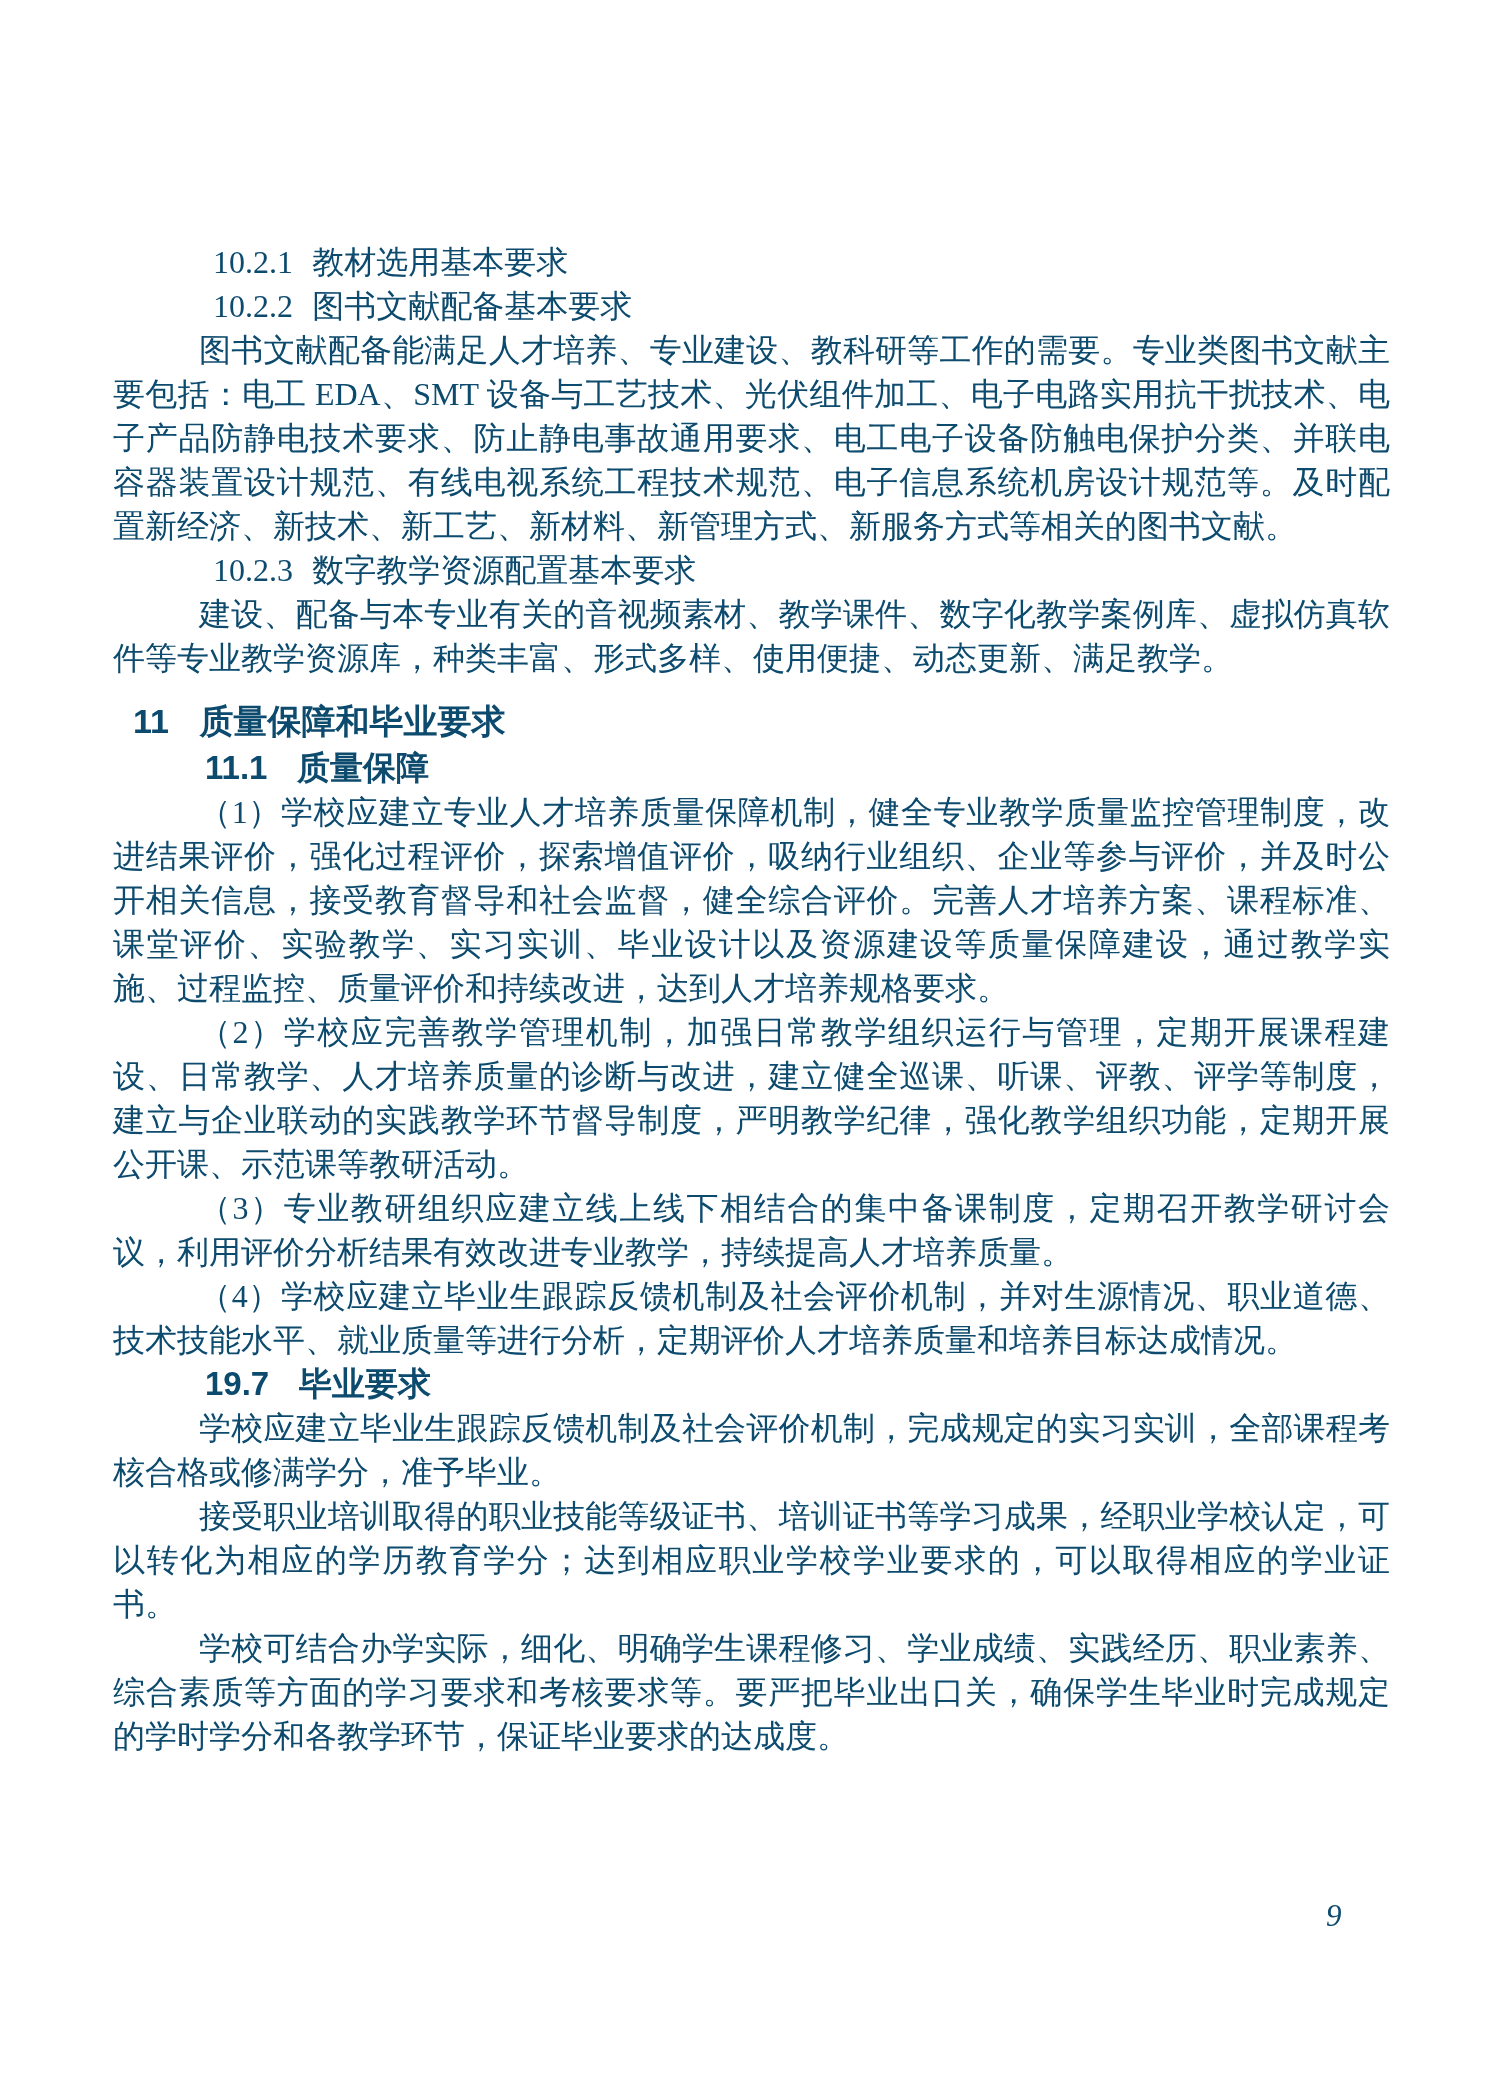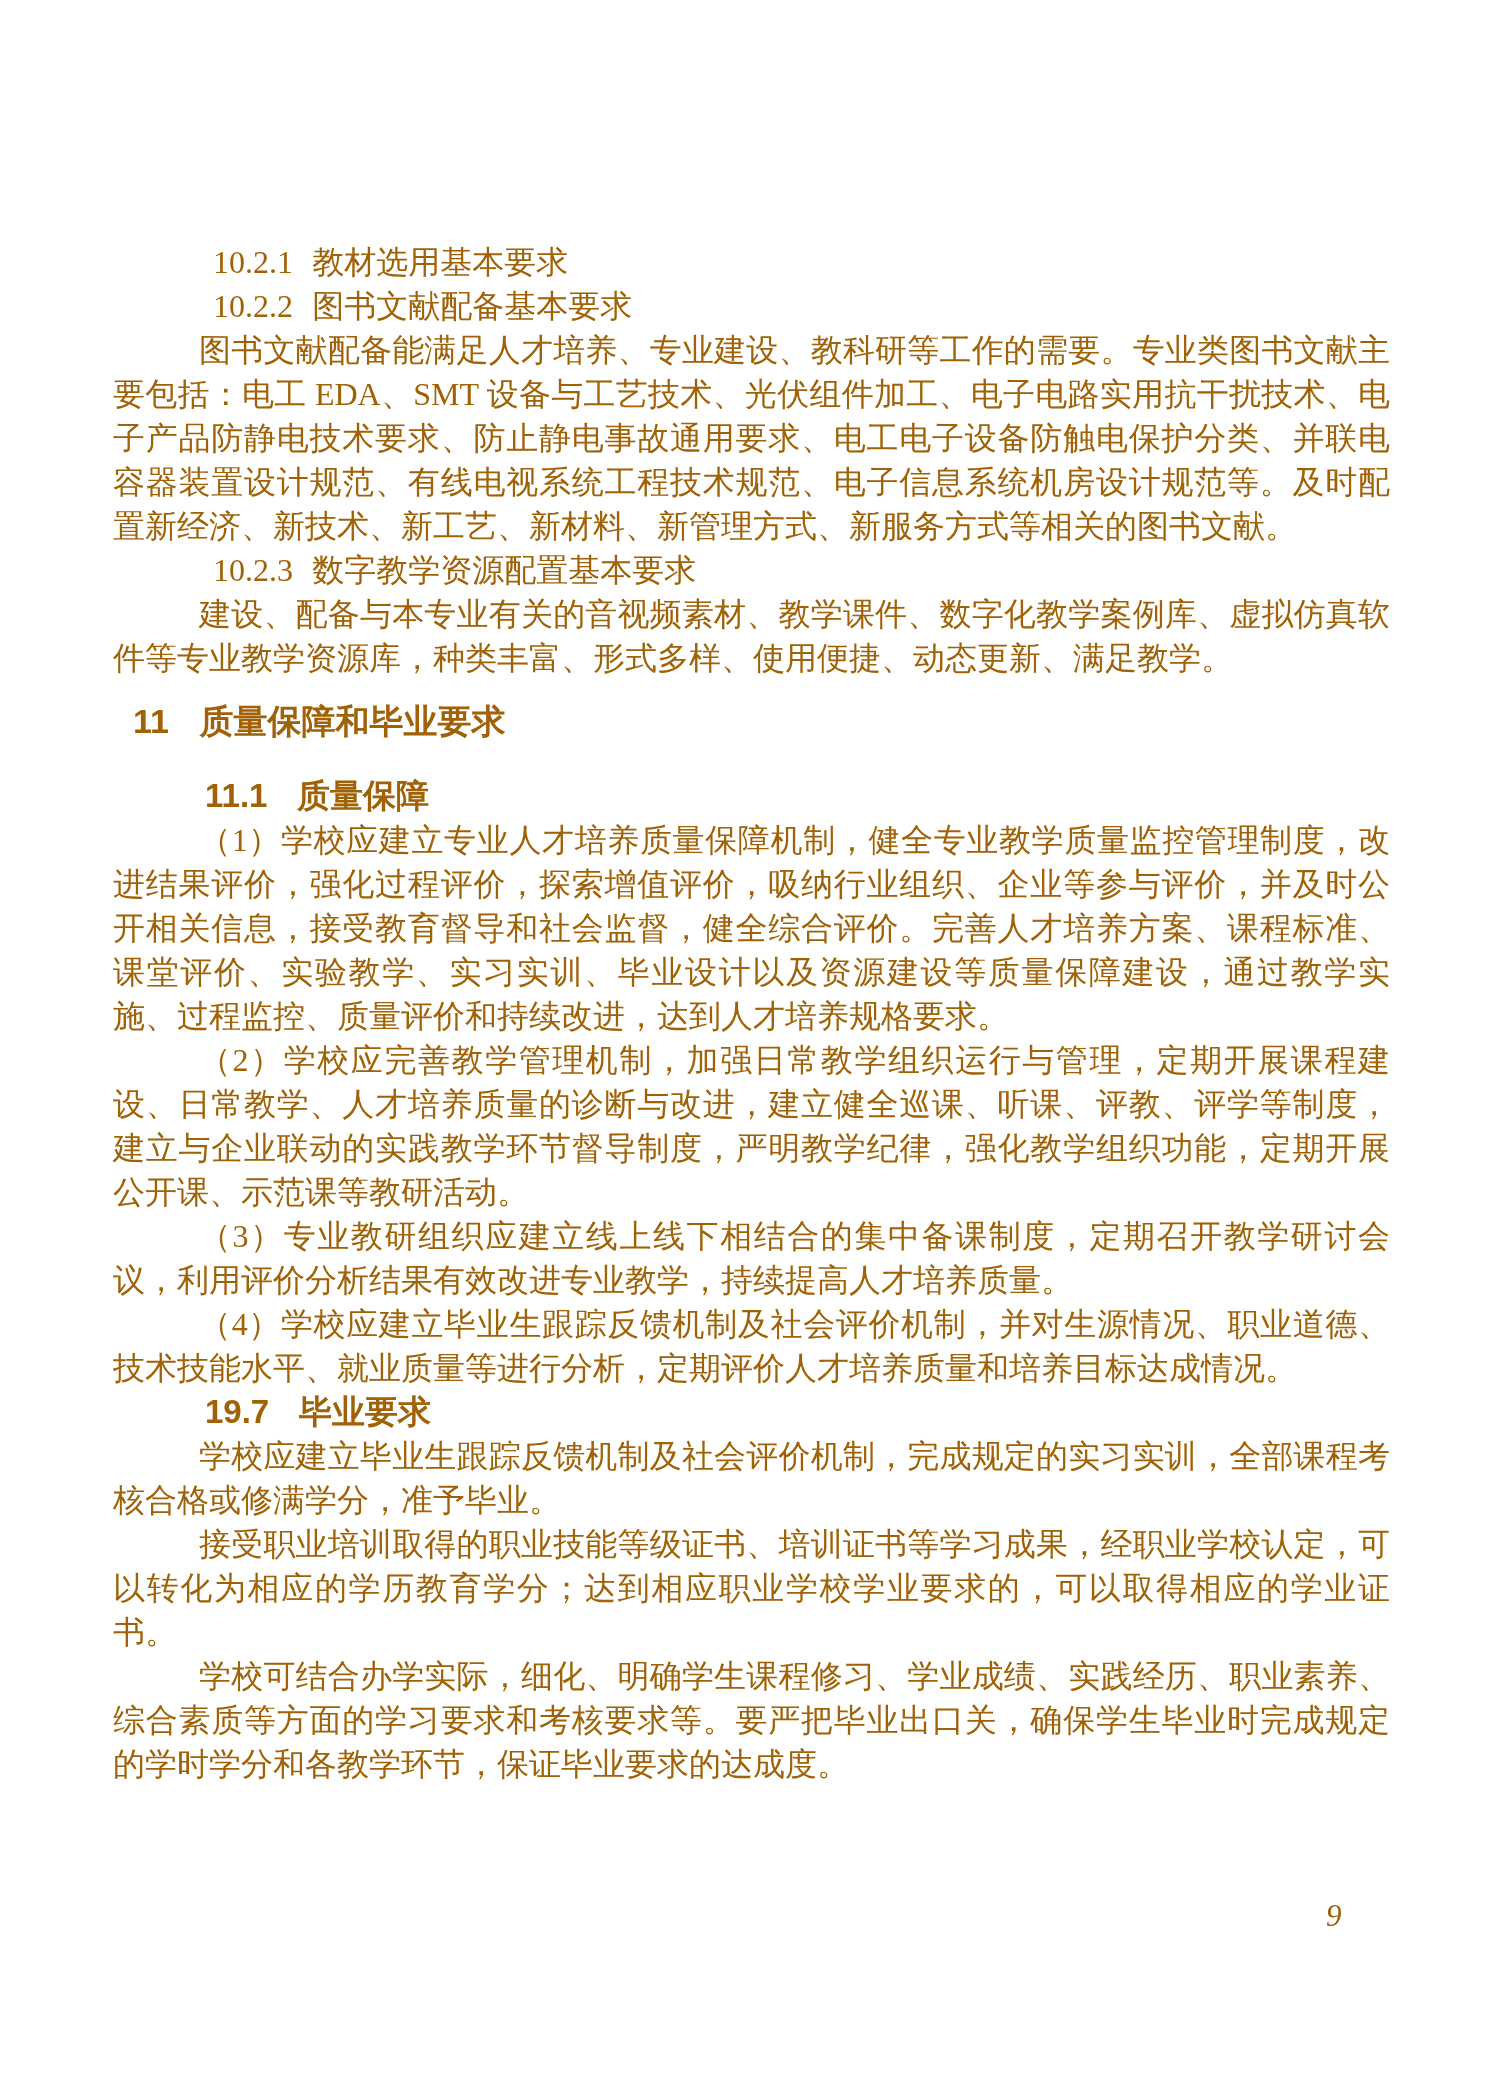--- a/index.html
+++ b/index.html
@@ -1,21 +1,21 @@
 <!DOCTYPE html>
 <html lang="zh"><head>
 <meta charset="utf-8">
 <style>
   html,body { margin:0; padding:0; background:#ffffff; }
   .page {
     position: relative;
     width: 1503px;
     height: 2094px;
     background: #ffffff;
-    color: #a16207;
+    color: #0c4a6e;
     font-family: "Liberation Serif", "DejaVu Serif", serif;
     overflow: hidden;
   }
   .content {
     position: absolute;
     left: 113px;
     top: 240px;
     width: 1277px;
   }
   p.body {
@@ -48,21 +48,21 @@
   h1.sec .num { margin-right: 0.9em; }
   h2.sec {
     margin: 0;
     font-size: 33px;
     line-height: 44px;
     font-weight: bold;
     text-indent: 92px;
     font-family: "Liberation Sans", "DejaVu Sans", sans-serif;
   }
   h2.sec .num { margin-right: 0.9em; }
-  h2.sec.spaced { margin-top: 28px; }
+  h2.sec.spaced { }
   .page-number {
     position: absolute;
     left: 1326px;
     top: 1898px;
     font-size: 31px;
     font-style: italic;
     font-family: "Liberation Serif", "DejaVu Serif", serif;
   }
 </style>
 </head>

